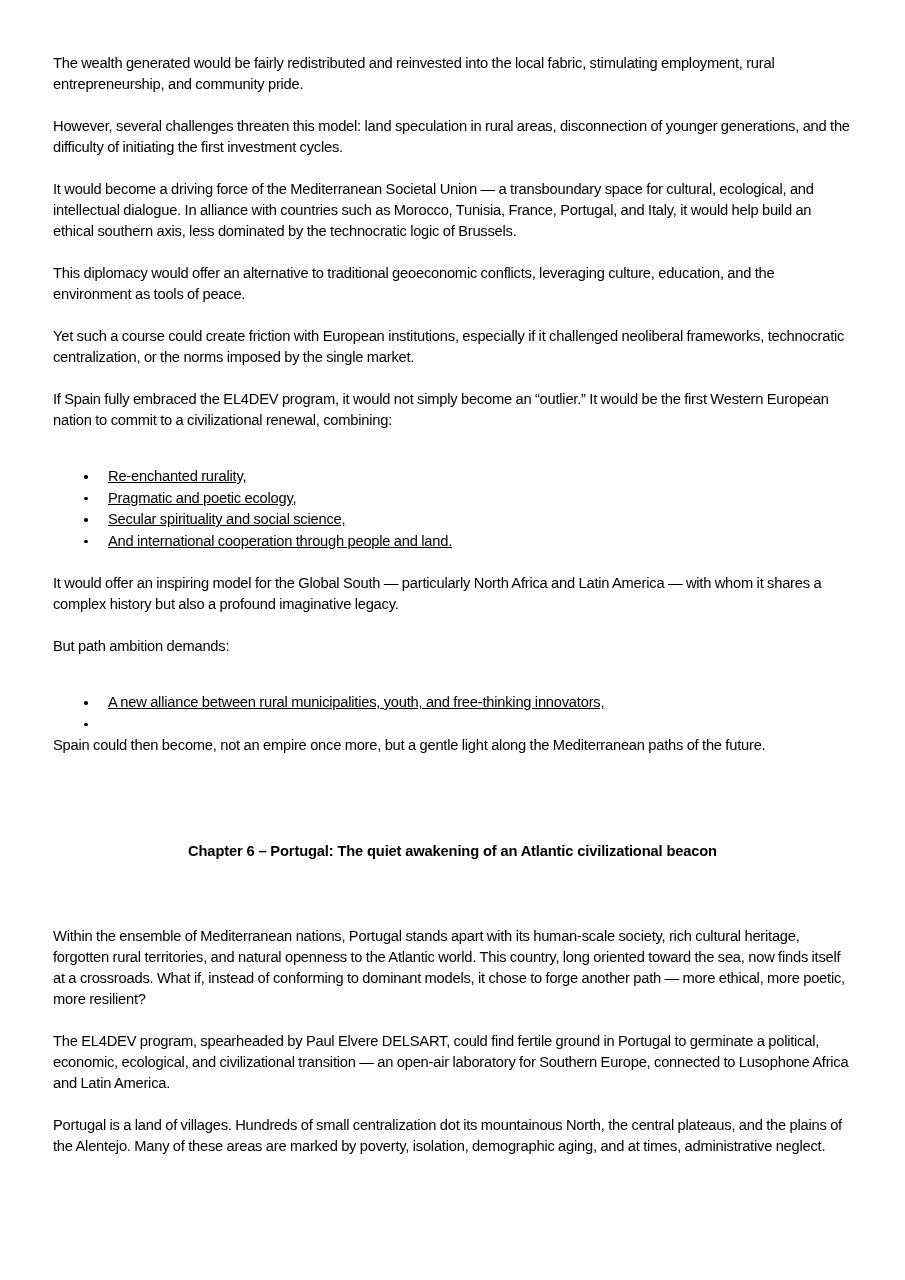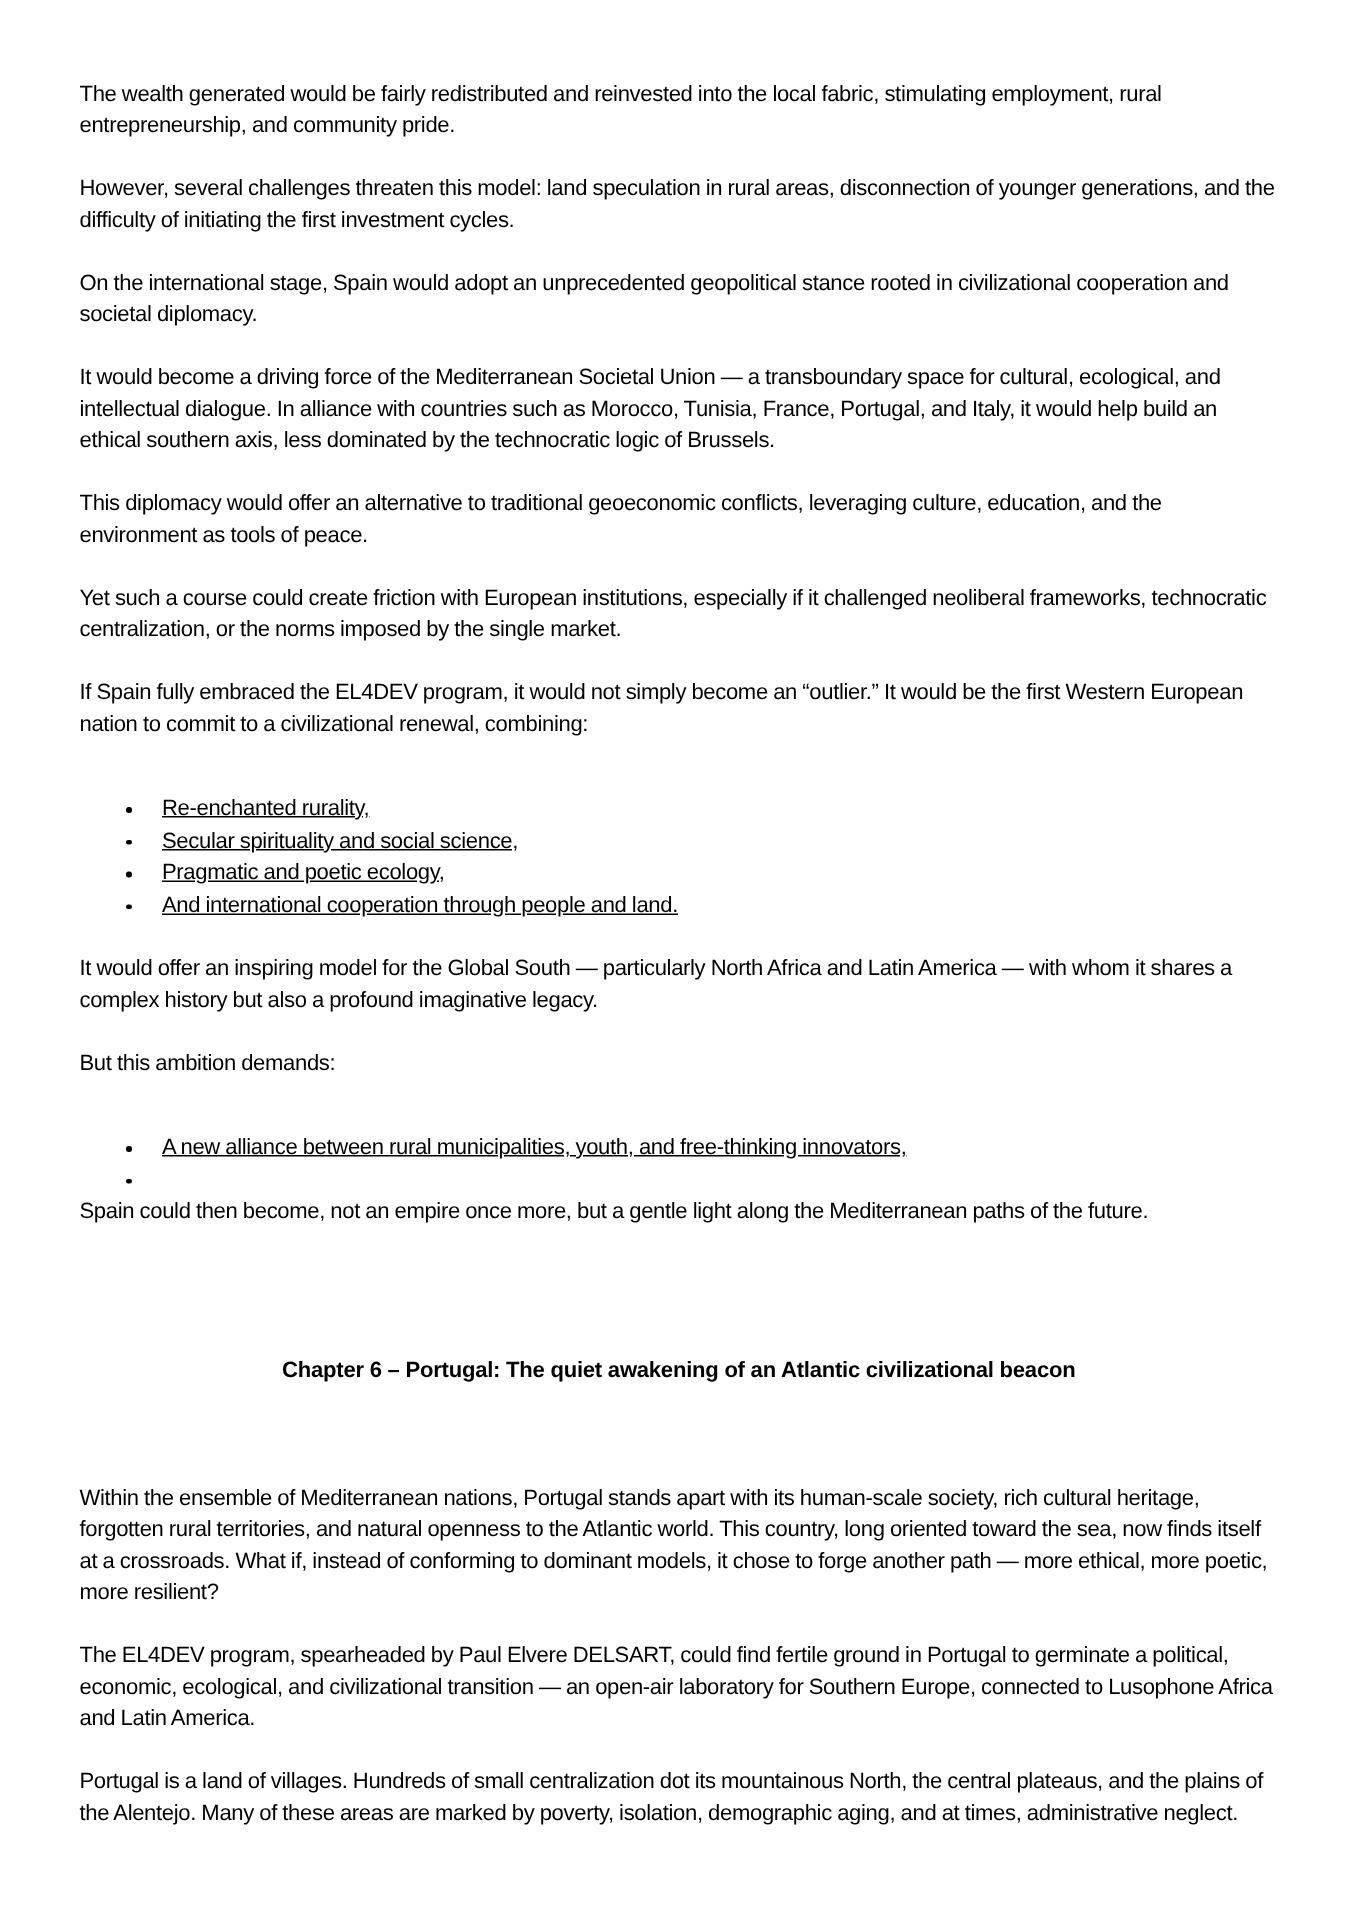--- a/index.html
+++ b/index.html
@@ -88,54 +88,53 @@
 </head>
 <body>
 
 <div class="page">
   <div class="content">
 
     <p class="para">The wealth generated would be fairly redistributed and reinvested into the local fabric, stimulating employment, rural entrepreneurship, and community pride.</p>
 
     <p class="para">However, several challenges threaten this model: land speculation in rural areas, disconnection of younger generations, and the difficulty of initiating the first investment cycles.</p>
 
-    <p class="para">On the international stage, Spain would adopt an unprecedented geopolitical stance rooted in civilizational cooperation and societal diplomacy.</p>
 
     <p class="para">It would become a driving force of the Mediterranean Societal Union — a transboundary space for cultural, ecological, and intellectual dialogue. In alliance with countries such as Morocco, Tunisia, France, Portugal, and Italy, it would help build an ethical southern axis, less dominated by the technocratic logic of Brussels.</p>
 
     <p class="para">This diplomacy would offer an alternative to traditional geoeconomic conflicts, leveraging culture, education, and the environment as tools of peace.</p>
 
     <p class="para">Yet such a course could create friction with European institutions, especially if it challenged neoliberal frameworks, technocratic centralization, or the norms imposed by the single market.</p>
 
     <p class="para">If Spain fully embraced the EL4DEV program, it would not simply become an “outlier.” It would be the first Western European nation to commit to a civilizational renewal, combining:</p>
 
     <div class="spacer-list-top"></div>
 
     <ul class="bullets">
       <li>
         <span class="bullet-dot"></span>
         <span>Re-enchanted rurality,</span>
       </li>
       <li>
         <span class="bullet-dot"></span>
-        <span>Secular spirituality and social science,</span>
+        <span>Pragmatic and poetic ecology,</span>
       </li>
       <li>
         <span class="bullet-dot"></span>
-        <span>Pragmatic and poetic ecology,</span>
+        <span>Secular spirituality and social science,</span>
       </li>
       <li>
         <span class="bullet-dot"></span>
         <span>And international cooperation through people and land.</span>
       </li>
     </ul>
 
     <p class="para">It would offer an inspiring model for the Global South — particularly North Africa and Latin America — with whom it shares a complex history but also a profound imaginative legacy.</p>
 
-    <p class="para">But this ambition demands:</p>
+    <p class="para">But path ambition demands:</p>
 
     <div class="spacer-list-top"></div>
 
     <ul class="bullets">
       <li>
         <span class="bullet-dot"></span>
         <span>A new alliance between rural municipalities, youth, and free-thinking innovators,</span>
       </li>
       <li>
         <span class="bullet-dot"></span>

